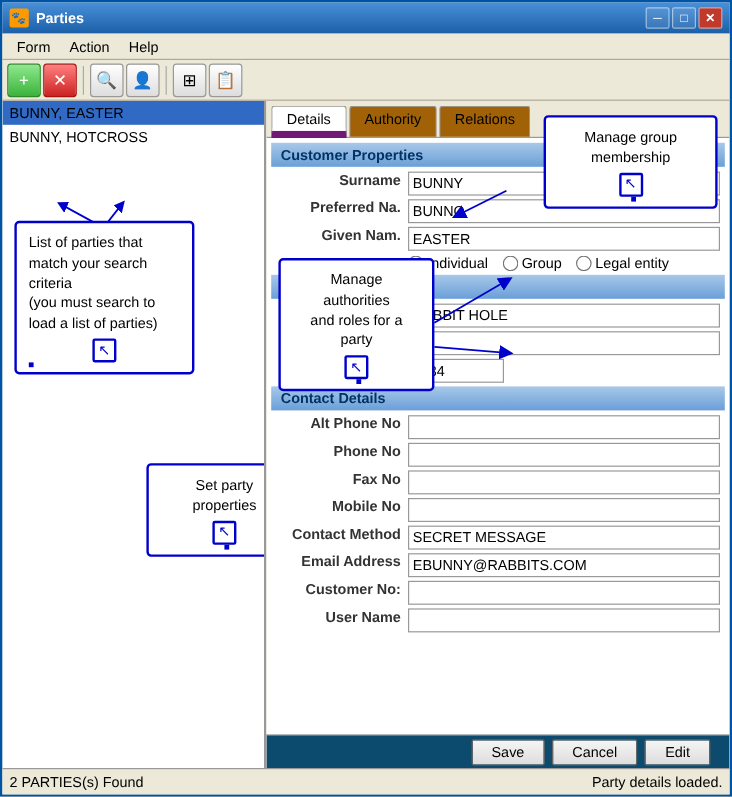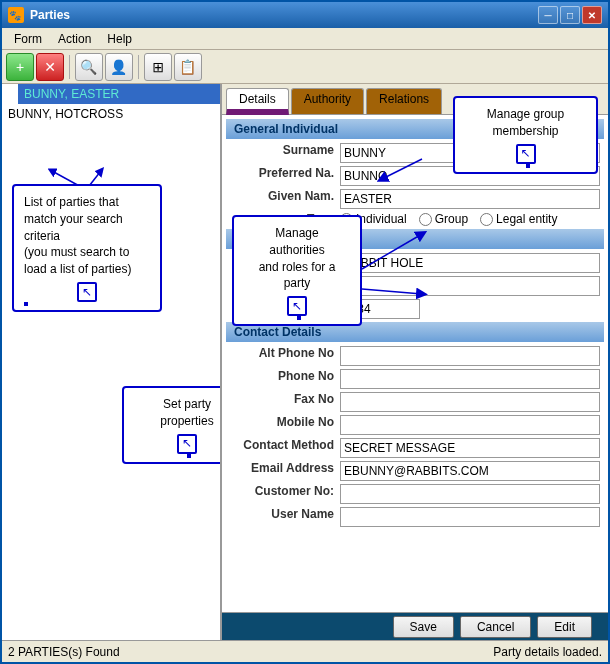--- a/index.html
+++ b/index.html
@@ -20,21 +20,21 @@
     .toolbar-btn { width: 28px; height: 28px; border: 1px solid #999; border-radius: 3px; background: linear-gradient(to bottom, #fff, #ddd); cursor: pointer; display: flex; align-items: center; justify-content: center; font-size: 14px; }
     .toolbar-btn.green { background: linear-gradient(to bottom, #8de88d, #3cb33c); color: white; border-color: #2a8a2a; }
     .toolbar-btn.red { background: linear-gradient(to bottom, #ff8080, #cc2222); color: white; border-color: #aa1111; }
     .toolbar-sep { width: 1px; height: 24px; background: #aaa; margin: 0 3px; }
 
     .main-area { display: flex; flex: 1; overflow: hidden; }
 
     .left-panel { width: 220px; border-right: 2px solid #999; background: white; display: flex; flex-direction: column; flex-shrink: 0; overflow: hidden; position: relative; }
     .party-list { flex: 1; overflow-y: auto; }
     .party-item { padding: 3px 6px; cursor: pointer; font-size: 12px; }
-    .party-item.selected { background: #316ac5; color: #5eead4; margin-left: 16px; }
+    .party-item.selected { background: #316ac5; color: #000000; }
 
     .right-panel { flex: 1; display: flex; flex-direction: column; overflow: hidden; background: #ece9d8; }
 
     .tabs { display: flex; background: #ece9d8; padding: 4px 4px 0; border-bottom: 1px solid #999; flex-shrink: 0; }
     .tab { padding: 3px 12px; border: 1px solid #999; border-bottom: none; background: #a16207; cursor: pointer; font-size: 12px; margin-right: 2px; border-radius: 3px 3px 0 0; }
     .tab.active { background: white; border-bottom: 6px solid #701a75; margin-bottom: -1px; }
 
     .scroll-area { flex: 1; overflow-y: auto; background: white; padding: 4px; position: relative; }
 
     .section-header { background: linear-gradient(to bottom, #a8c8e8, #6a9fd8); color: #003366; font-weight: bold; font-size: 12px; padding: 3px 8px; margin-bottom: 4px; }
@@ -153,21 +153,21 @@
 
       <div class="scroll-area" style="position:relative;">
 
         <div class="callout callout-manage-auth" style="top:100px; left:10px; width:130px; z-index:10;">
           <span>Manage<br>authorities<br>and roles for a<br>party</span>
           <div class="callout-icon">
             <span class="callout-icon-cursor"></span>
           </div>
         </div>
 
-        <div class="section-header">General Individual</div>
+        <div class="section-header">Customer Properties</div>
 
         <div class="form-row">
           <div class="form-label">Surname</div>
           <input class="form-input" type="text" value="BUNNY" style="">
         </div>
         <div class="form-row">
           <div class="form-label">Preferred Na.</div>
           <input class="form-input" type="text" value="BUNNO" style="">
         </div>
         <div class="form-row">

